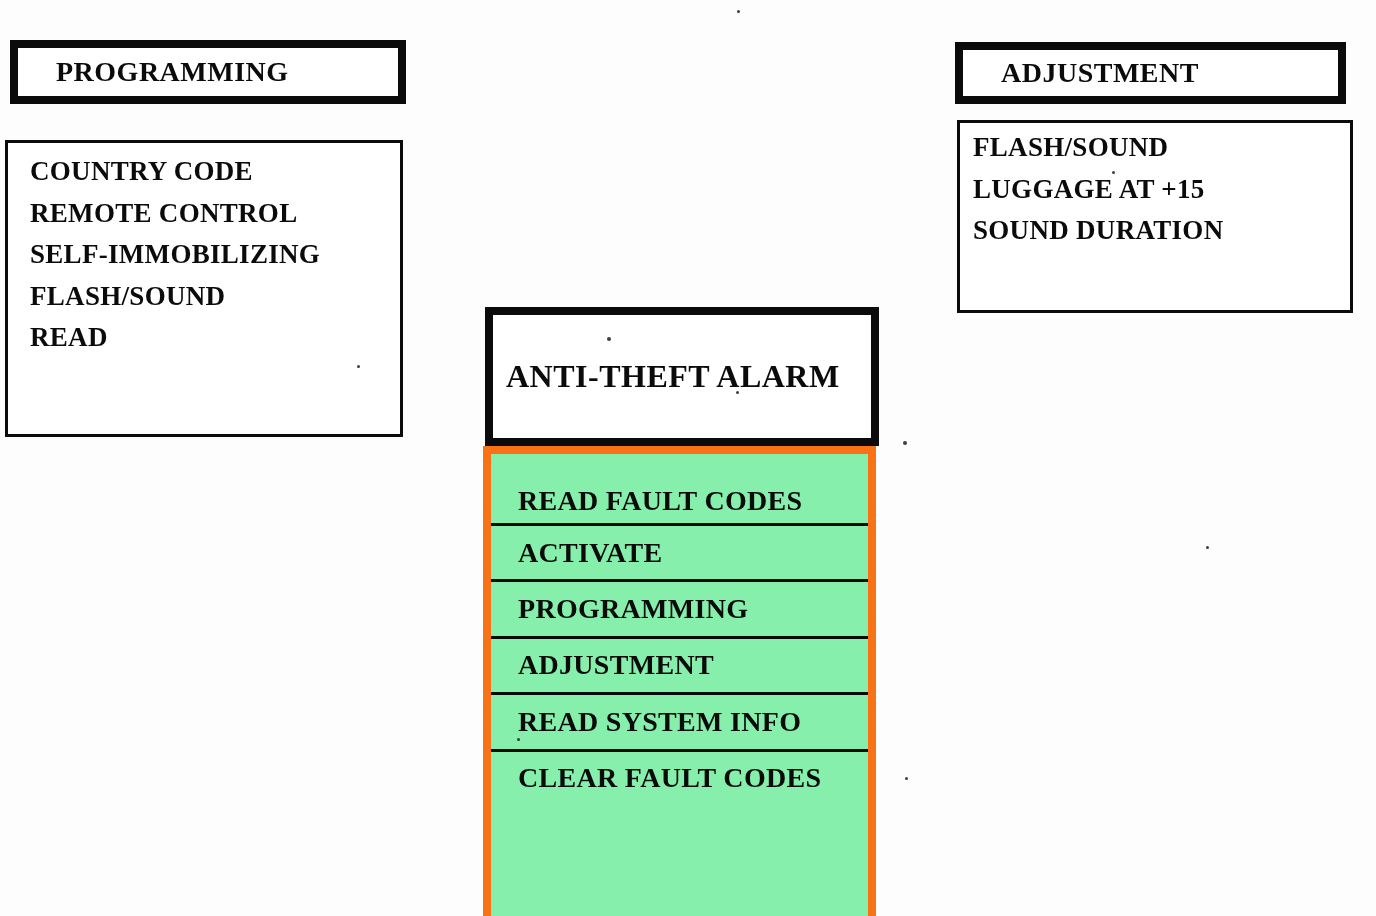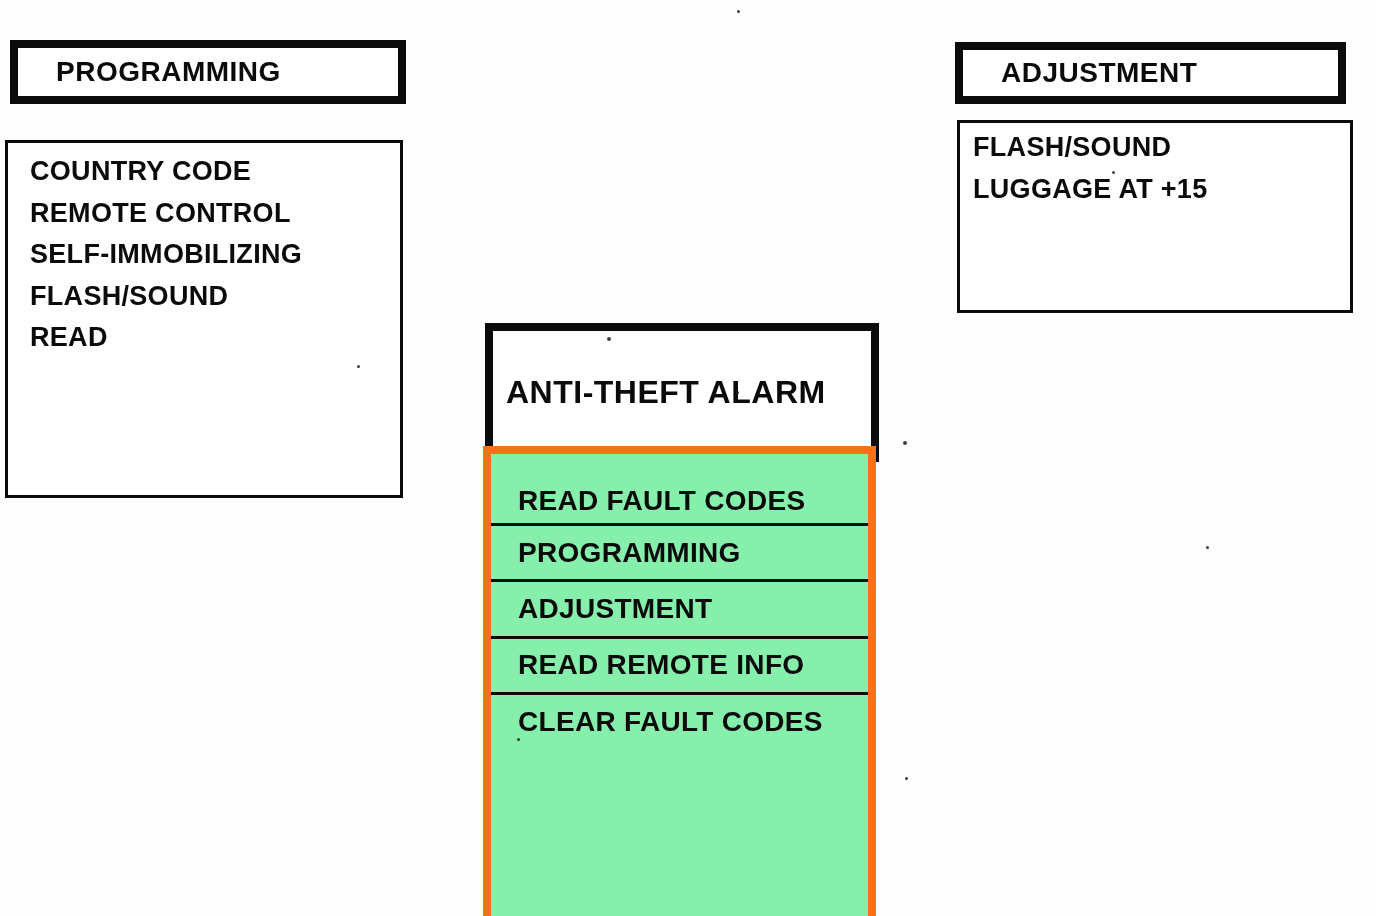--- a/index.html
+++ b/index.html
@@ -1,20 +1,20 @@
 <!DOCTYPE html>
 <html><head>
 <meta charset="utf-8">
 <style>
   html,body{margin:0;padding:0;background:#fff;}
   .page{
     position:relative;
     width:1376px;height:916px;
     background:#fdfdfd;
-    font-family:Liberation Sans, sans-serif;
+    font-family:Liberation Serif, serif;
     color:#0b0b0b;
     overflow:hidden;
     -webkit-font-smoothing:antialiased;
   }
   .page *{box-sizing:border-box;}
 
   
   .thick-box{
     position:absolute;
     border:8px solid #0b0b0b;
@@ -87,46 +87,48 @@
 </style>
 </head>
 <body>
 
 <div class="page">
 
   <section class="thick-box" style="left:10px;top:40px;width:396px;height:64px;">
     <span class="header-label">PROGRAMMING</span>
   </section>
 
-  <section class="list-box" id="prog-list" style="left:5px;top:140px;width:398px;height:358px;">
+  <section class="list-box" id="prog-list" style="left:5px;top:140px;width:398px;height:297px;">
     <div class="list-item">COUNTRY CODE</div>
     <div class="list-item">REMOTE CONTROL</div>
     <div class="list-item">SELF-IMMOBILIZING</div>
     <div class="list-item">FLASH/SOUND</div>
     <div class="list-item">READ</div>
   </section>
 
   <section class="thick-box" style="left:955px;top:42px;width:391px;height:62px;">
     <span class="header-label">ADJUSTMENT</span>
   </section>
 
   <section class="list-box" id="adj-list" style="left:957px;top:120px;width:396px;height:193px;">
     <div class="list-item">FLASH/SOUND</div>
     <div class="list-item">LUGGAGE AT +15</div>
+    <div class="list-item">SOUND DURATION</div>
   </section>
 
-  <section class="thick-box" style="left:485px;top:307px;width:394px;height:139px;margin-top:16px;">
+  <section class="thick-box" style="left:485px;top:307px;width:394px;height:139px;">
     <span class="title-label">ANTI-THEFT ALARM</span>
   </section>
 
   <section class="menu-box" style="left:483px;top:430px;width:393px;height:480px;">
     <div class="menu-row first">READ FAULT CODES</div>
+    <div class="menu-row">ACTIVATE</div>
     <div class="menu-row">PROGRAMMING</div>
     <div class="menu-row">ADJUSTMENT</div>
-    <div class="menu-row">READ REMOTE INFO</div>
+    <div class="menu-row">READ SYSTEM INFO</div>
     <div class="menu-row">CLEAR FAULT CODES</div>
   </section>
 
   <span class="speck" style="left:737px;top:10px;width:3px;height:3px;"></span>
   <span class="speck" style="left:607px;top:337px;width:4px;height:4px;"></span>
   <span class="speck" style="left:736px;top:391px;width:3px;height:3px;"></span>
   <span class="speck" style="left:357px;top:365px;width:3px;height:3px;"></span>
   <span class="speck" style="left:1112px;top:171px;width:3px;height:3px;"></span>
   <span class="speck" style="left:903px;top:441px;width:4px;height:4px;"></span>
   <span class="speck" style="left:1206px;top:546px;width:3px;height:3px;"></span>

